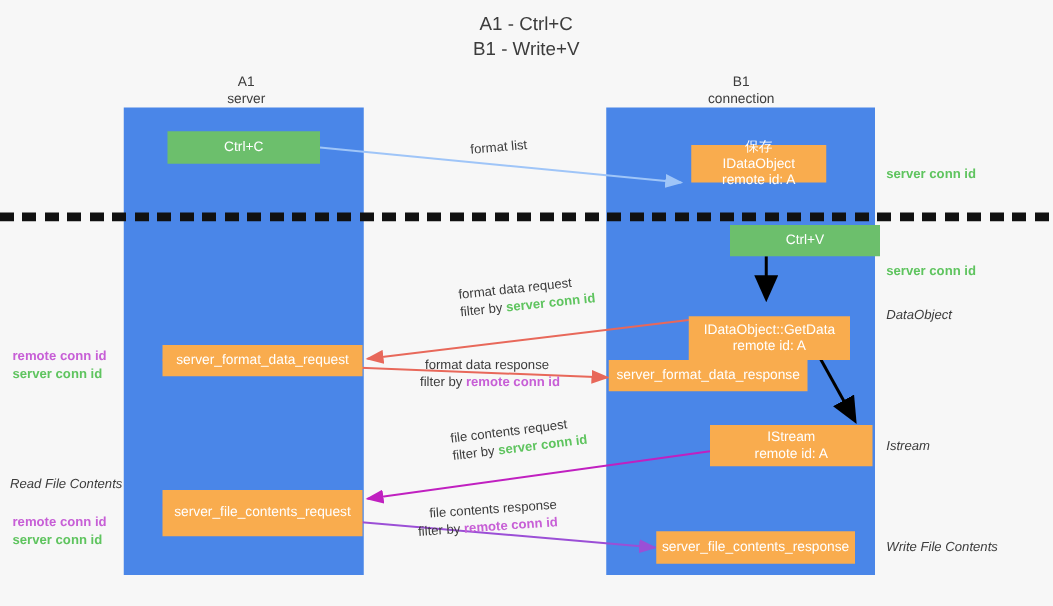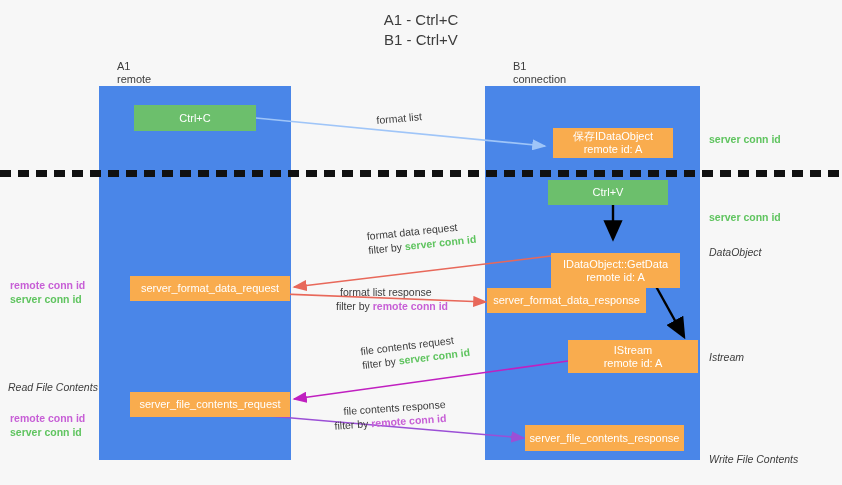--- a/index.html
+++ b/index.html
@@ -22,20 +22,21 @@
     top: 10px;
     width: 842px;
     text-align: center;
     font-size: 15px;
     color: #3c3c3c;
     line-height: 20px;
   }
   
   .col-head {
     position: absolute;
+    text-align: center;
     font-size: 11px;
     color: #3c3c3c;
     line-height: 13px;
     width: 160px;
   }
   .col-head .line2 { display: block; }
   
   .lane {
     position: absolute;
     background: #4a86e8;
@@ -92,26 +93,26 @@
     pointer-events: none;
   }
 </style>
 </head>
 <body>
 
 <div id="canvas">
 
   <div class="title">
     <div>A1 - Ctrl+C</div>
-    <div>B1 - Ctrl+V</div>
+    <div>B1 - Write+V</div>
   </div>
 
   <div class="col-head" style="left:117px; top:60px;">
     <span>A1</span>
-    <span class="line2">remote</span>
+    <span class="line2">server</span>
   </div>
   <div class="col-head" style="left:513px; top:60px;">
     <span>B1</span>
     <span class="line2">connection</span>
   </div>
 
   <div class="lane" style="left:99px; top:86px; width:192px; height:374px;"></div>
   <div class="lane" style="left:485px; top:86px; width:215px; height:374px;"></div>
 
   <svg class="overlay">
@@ -147,26 +148,26 @@
 
     <line x1="130" y1="404" x2="524" y2="438" stroke="#9b4fd6" stroke-width="1.6" marker-end="url(#ah-purple)"></line>
   </svg>
 
   <div class="divider"></div>
 
   <div class="node green" style="left:134px; top:105px; width:122px; height:26px;">
     <span>Ctrl+C</span>
   </div>
 
-  <div class="node orange" style="left:553px; top:128px; width:120px; height:30px;">
+  <div class="node orange" style="left:553px; top:116px; width:108px; height:30px;">
     <span>保存IDataObject</span>
     <span class="l2">remote id: A</span>
   </div>
 
-  <div class="node green" style="left:548px; top:180px; width:120px; height:25px;">
+  <div class="node green" style="left:584px; top:180px; width:120px; height:25px;">
     <span>Ctrl+V</span>
   </div>
 
   <div class="node orange" style="left:551px; top:237px; width:129px; height:35px;margin-top:16px;">
     <span>IDataObject::GetData</span>
     <span class="l2">remote id: A</span>
   </div>
 
   <div class="node orange" style="left:487px; top:288px; width:159px; height:25px;">
     <span>server_format_data_response</span>
@@ -174,55 +175,55 @@
 
   <div class="node orange" style="left:130px; top:276px; width:160px; height:25px;">
     <span>server_format_data_request</span>
   </div>
 
   <div class="node orange" style="left:568px; top:340px; width:130px; height:33px;">
     <span>IStream</span>
     <span class="l2">remote id: A</span>
   </div>
 
-  <div class="node orange" style="left:130px; top:392px; width:160px; height:25px;">
+  <div class="node orange" style="left:130px; top:392px; width:160px; height:37px;">
     <span>server_file_contents_request</span>
   </div>
 
   <div class="node orange" style="left:525px; top:425px; width:159px; height:26px;">
     <span>server_file_contents_response</span>
   </div>
 
   <div class="lbl rot" style="left:377px; top:113px; transform: rotate(-5deg);">format list</div>
 
   <div class="stack rot" style="left:369px; top:229px; transform: rotate(-6deg);">
     <span class="d">format data request</span>
     <span class="d"><span>filter by</span> <span class="g" style="display:inline">server conn id</span></span>
   </div>
 
   <div class="stack" style="left:340px; top:285px;">
-    <span class="d">format list response</span>
+    <span class="d">format data response</span>
     <span class="d" style="margin-left:-4px"><span>filter by</span> <span class="p" style="display:inline">remote conn id</span></span>
   </div>
 
   <div class="stack rot" style="left:363px; top:344px; transform: rotate(-7deg);">
     <span class="d">file contents request</span>
     <span class="d"><span>filter by</span> <span class="g" style="display:inline">server conn id</span></span>
   </div>
 
   <div class="stack rot" style="left:345px; top:404px; transform: rotate(-4deg);">
     <span class="d">file contents response</span>
     <span class="d" style="margin-left:-10px"><span>filter by</span> <span class="p" style="display:inline">remote conn id</span></span>
   </div>
 
   <div class="lbl green-t" style="left:709px; top:132px;">server conn id</div>
   <div class="lbl green-t" style="left:709px; top:210px;">server conn id</div>
   <div class="lbl dark" style="left:709px; top:245px;">DataObject</div>
   <div class="lbl dark" style="left:709px; top:350px;">Istream</div>
-  <div class="lbl dark" style="left:709px; top:431px;margin-top:21px;">Write File Contents</div>
+  <div class="lbl dark" style="left:709px; top:431px;">Write File Contents</div>
 
   <div class="stack" style="left:10px; top:278px;">
     <span class="p">remote conn id</span>
     <span class="g">server conn id</span>
   </div>
 
   <div class="lbl dark" style="left:8px; top:380px;">Read File Contents</div>
 
   <div class="stack" style="left:10px; top:411px;">
     <span class="p">remote conn id</span>

